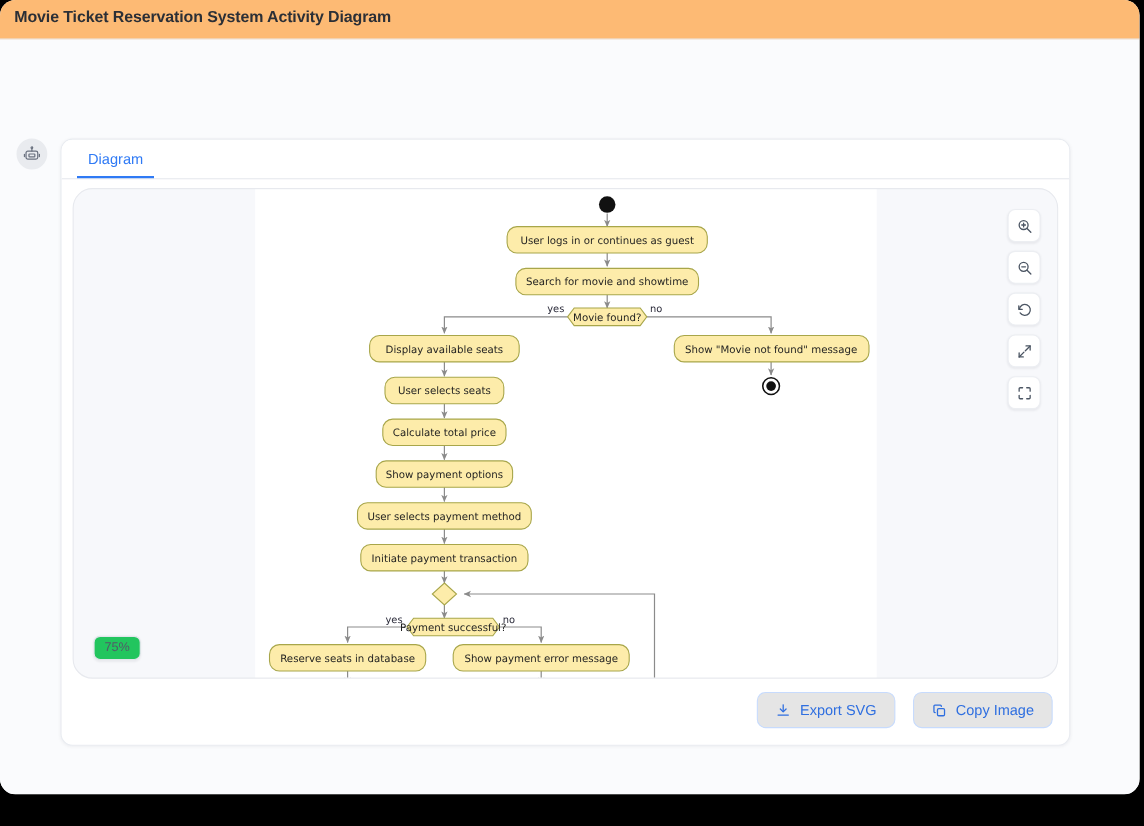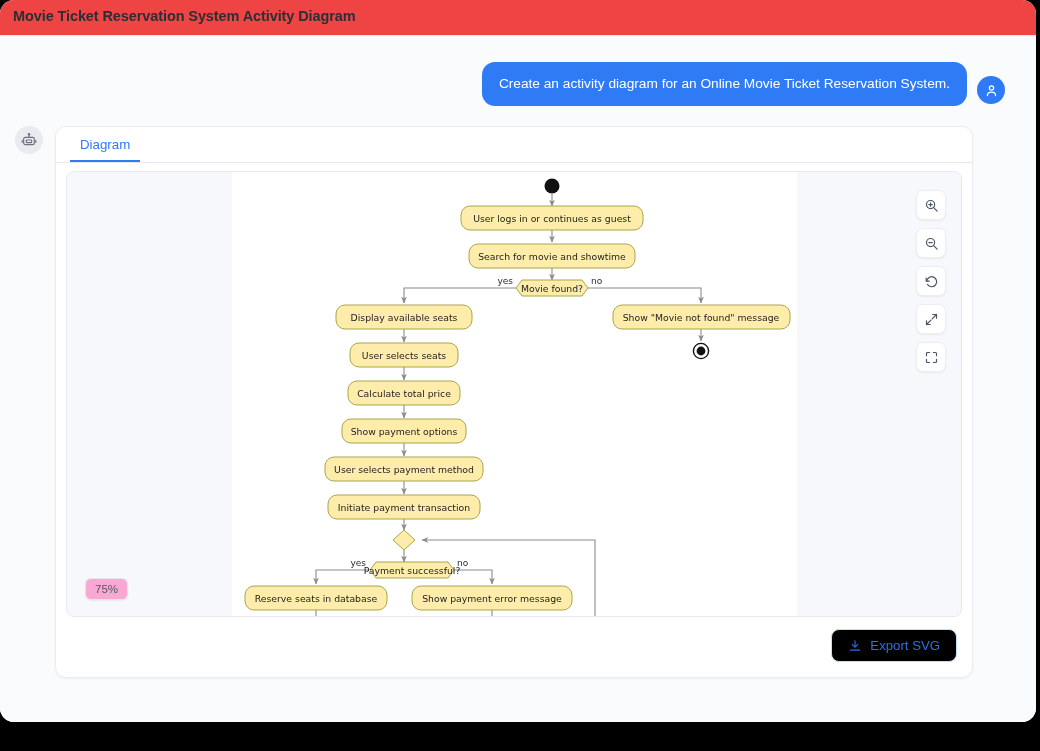--- a/index.html
+++ b/index.html
@@ -19,21 +19,21 @@
     background: #ffffff;
     border-radius: 14px;
     box-shadow: 0 10px 22px rgba(0,0,0,0.38);
     overflow: hidden;
   }
 
   
   #titlebar {
     position: absolute; left: 0; top: 0;
     width: 100%; height: 36px;
-    background: #ef4444;
+    background: #fdba74;
     border-bottom: 1px solid #e8eaed;
     text-align: right;
   }
   #page-title {
     position: absolute; left: 13px; top: 8px;
     font-size: 14.5px; font-weight: bold;
     color: #2b2f36; letter-spacing: -0.1px;
     white-space: nowrap;
   }
 
@@ -96,37 +96,37 @@
     white-space: nowrap;
   }
   .tab.active { color: #2f7af5; border-bottom-color: #2f7af5; }
 
   
   #diagram-viewport {
     position: relative;
     height: 446px;
     margin: 8px 10px 0 10px;
     border: 1px solid #e7e9ee;
-    border-radius: 8px;
+    border-radius: 18px;
     background: #f7f8fb;
     overflow: hidden;
     text-align: right;
   }
   #diagram-canvas {
     position: absolute;
     left: 165px; top: 0;
     width: 565px; height: 100%;
     background: #ffffff;
   }
   #diagram-svg { position: absolute; left: 0; top: 0; }
 
   
   #zoom-badge {
     position: absolute; left: 18px; bottom: 16px;
-    background: #f9a8d4;
+    background: #22c55e;
     border: 1px solid #e3e6ec;
     border-radius: 6px;
     padding: 4px 9px;
     font-size: 11.5px; color: #525a68;
     box-shadow: 0 1px 2px rgba(16,24,40,0.06);
   }
 
   
   #diagram-toolbar {
     position: absolute; right: 15px; top: 18px;
@@ -145,21 +145,21 @@
 
   
   #card-actions {
     display: flex; justify-content: flex-end; gap: 16px;
     padding: 12px 15px 15px 15px;
   }
   .action-btn {
     display: flex; align-items: center; gap: 8px;
     border: 1px solid #c7dbfd;
     border-radius: 8px;
-    background: #000000;
+    background: #e5e5e5;
     color: #2f6fe0;
     font-size: 13.2px;
     padding: 8px 16px;
     cursor: pointer;
     white-space: nowrap;
   }
   .action-btn svg { display: block; }
 
   
   .dg-label { font-family: "DejaVu Sans", sans-serif; font-size: 9.3px; fill: #1f1f1f; }
@@ -171,29 +171,20 @@
 <body>
 
 <div id="app-window">
 
   <div id="titlebar">
     <div id="page-title">Movie Ticket Reservation System Activity Diagram</div>
   </div>
 
   <div id="conversation">
 
-    <div id="user-row">
-      <div id="user-bubble">Create an activity diagram for an Online Movie Ticket Reservation System.</div>
-      <div class="avatar user">
-        <svg width="15" height="15" viewBox="0 0 24 24" fill="none" stroke="#ffffff" stroke-width="2" stroke-linecap="round" stroke-linejoin="round">
-          <circle cx="12" cy="8" r="3.4"></circle>
-          <path d="M5.5 20c0-3.4 2.9-5.6 6.5-5.6s6.5 2.2 6.5 5.6"></path>
-        </svg>
-      </div>
-    </div>
 
     <div id="assistant-row">
       <div class="avatar bot">
         <svg width="16" height="16" viewBox="0 0 24 24" fill="none" stroke="#6b7280" stroke-width="1.7" stroke-linecap="round" stroke-linejoin="round">
           <rect x="4" y="8" width="16" height="11" rx="2.5"></rect>
           <path d="M12 4.2v3.8"></path>
             <circle cx="12" cy="3.4" r="1.1"></circle>
           <path d="M1.8 12.5v3M22.2 12.5v3"></path>
           <rect x="8" y="12" width="8" height="4" rx="0.8"></rect>
         </svg>
@@ -348,18 +339,27 @@
           <div class="action-btn">
             <span>
               <svg width="14" height="14" viewBox="0 0 24 24" fill="none" stroke="currentColor" stroke-width="2" stroke-linecap="round" stroke-linejoin="round">
                 <path d="M12 3v10"></path>
                   <path d="M7.5 9.5 12 14l4.5-4.5"></path>
                   <path d="M4 19h16"></path>
               </svg>
             </span>
             <span>Export SVG</span>
           </div>
+          <div class="action-btn">
+            <span>
+              <svg width="14" height="14" viewBox="0 0 24 24" fill="none" stroke="currentColor" stroke-width="2" stroke-linecap="round" stroke-linejoin="round">
+                <rect x="9" y="9" width="11" height="11" rx="2"></rect>
+                <path d="M5.5 15H5a1.5 1.5 0 0 1-1.5-1.5V5A1.5 1.5 0 0 1 5 3.5h8.5A1.5 1.5 0 0 1 15 5v.5"></path>
+              </svg>
+            </span>
+            <span>Copy Image</span>
+          </div>
         </div>
 
       </div>
     </div>
   </div>
 </div>
 
 </body></html>

